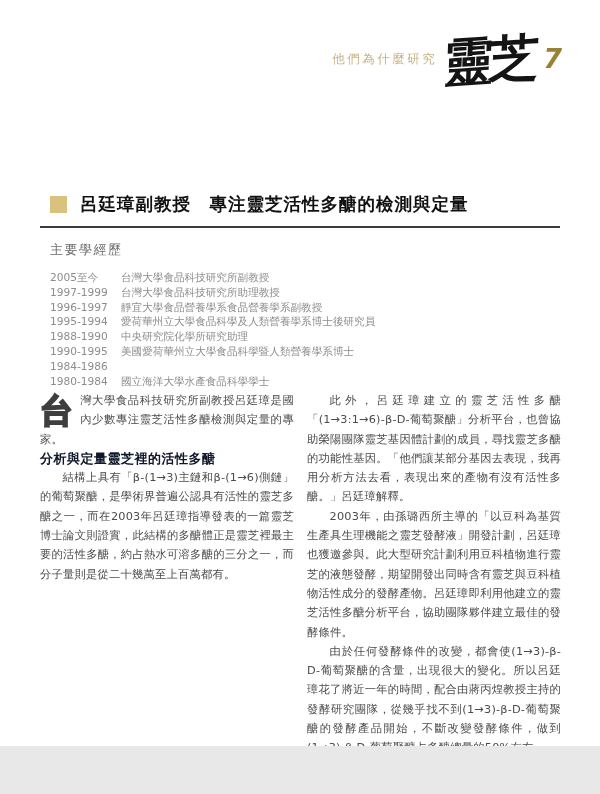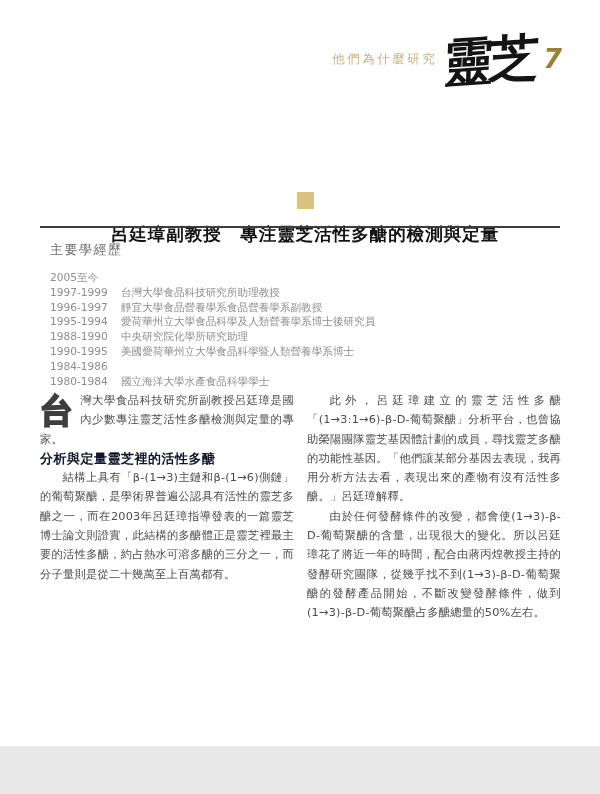--- a/index.html
+++ b/index.html
@@ -28,21 +28,21 @@
     letter-spacing:-4px;white-space:nowrap;
   }
   .chapter-number{
     color:#9a8136;font-size:27px;font-weight:bold;
     font-style:italic;margin:0 0 10px 8px;
     font-family:"DejaVu Sans","Liberation Sans",sans-serif;
   }
   
   .title-row{
     position:absolute;top:192px;left:50px;width:510px;
-    display:flex;align-items:center;gap:13px;flex-direction:column;
+    display:flex;align-items:center;gap:13px;
   }
   .title-square{width:17px;height:17px;background:#d9c27e;flex:0 0 auto;}
   .article-title{
     font-family:"DejaVu Serif","Liberation Serif",serif;
     font-weight:bold;font-size:17.5px;color:#111;
     letter-spacing:1px;white-space:nowrap;margin:0;
   }
   .rule{
     position:absolute;top:226px;left:40px;width:520px;
     border:0;border-top:2px solid #3c3c3c;margin:0;
@@ -101,20 +101,21 @@
   <div class="title-row">
     <span class="title-square"></span>
     <h1 class="article-title">呂廷璋副教授　專注靈芝活性多醣的檢測與定量</h1>
   </div>
   <hr class="rule">
 
   <div class="resume">
     <h2 class="resume-heading">主要學經歷</h2>
     <div class="resume-row">
       <span class="resume-period">2005至今</span>
+      <span class="resume-position">台灣大學食品科技研究所副教授</span>
     </div>
     <div class="resume-row">
       <span class="resume-period">1997-1999</span>
       <span class="resume-position">台灣大學食品科技研究所助理教授</span>
     </div>
     <div class="resume-row">
       <span class="resume-period">1996-1997</span>
       <span class="resume-position">靜宜大學食品營養學系食品營養學系副教授</span>
     </div>
     <div class="resume-row">
@@ -139,20 +140,21 @@
   </div>
 
   <div class="body">
     <div class="col">
       <p class="first"><span class="dropcap">台</span><span>灣大學食品科技研究所副教授呂廷璋是國內少數專注靈芝活性多醣檢測與定量的專家。</span></p>
       <p class="subheading">分析與定量靈芝裡的活性多醣</p>
       <p>結構上具有「β-(1→3)主鏈和β-(1→6)側鏈」的葡萄聚醣，是學術界普遍公認具有活性的靈芝多醣之一，而在2003年呂廷璋指導發表的一篇靈芝博士論文則證實，此結構的多醣體正是靈芝裡最主要的活性多醣，約占熱水可溶多醣的三分之一，而分子量則是從二十幾萬至上百萬都有。</p>
     </div>
     <div class="col">
       <p>此外，呂廷璋建立的靈芝活性多醣「(1→3:1→6)-β-D-葡萄聚醣」分析平台，也曾協助榮陽團隊靈芝基因體計劃的成員，尋找靈芝多醣的功能性基因。「他們讓某部分基因去表現，我再用分析方法去看，表現出來的產物有沒有活性多醣。」呂廷璋解釋。</p>
+      <p>2003年，由孫璐西所主導的「以豆科為基質生產具生理機能之靈芝發酵液」開發計劃，呂廷璋也獲邀參與。此大型研究計劃利用豆科植物進行靈芝的液態發酵，期望開發出同時含有靈芝與豆科植物活性成分的發酵產物。呂廷璋即利用他建立的靈芝活性多醣分析平台，協助團隊夥伴建立最佳的發酵條件。</p>
       <p>由於任何發酵條件的改變，都會使(1→3)-β-D-葡萄聚醣的含量，出現很大的變化。所以呂廷璋花了將近一年的時間，配合由蔣丙煌教授主持的發酵研究團隊，從幾乎找不到(1→3)-β-D-葡萄聚醣的發酵產品開始，不斷改變發酵條件，做到(1→3)-β-D-葡萄聚醣占多醣總量的50%左右。</p>
     </div>
   </div>
 
   <div class="footer">
     <span class="journal">GANODERMA</span>
     <span class="page-number">35</span>
   </div>
 
 </div>

